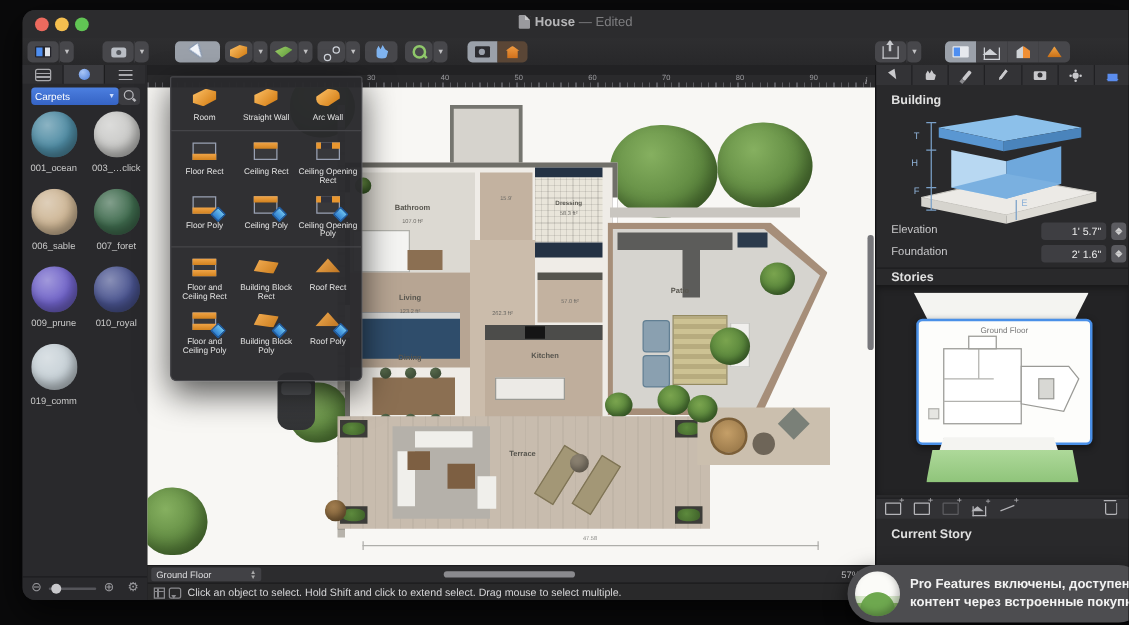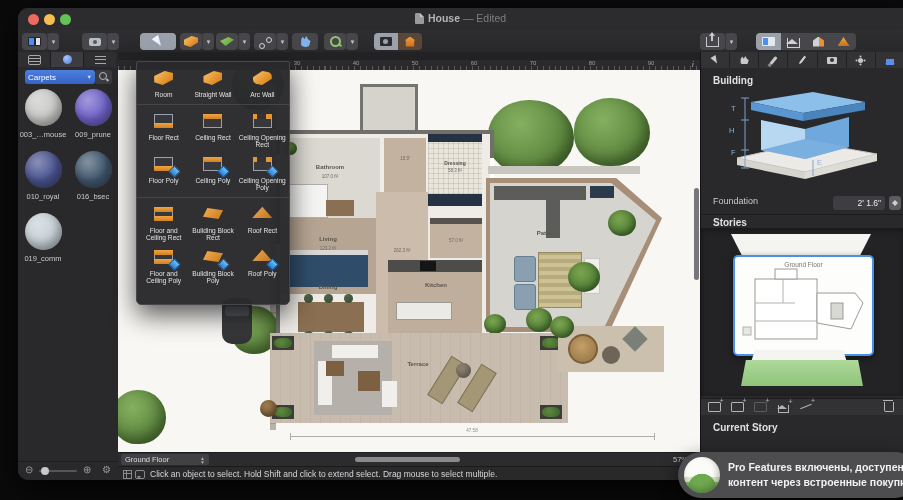--- a/index.html
+++ b/index.html
@@ -284,34 +284,42 @@
       <div id="catbtn">
             <span>Carpets</span>
             <span class="cv">▼</span>
           </div>
       <div id="searchbtn">
             <span class="i-mag"></span>
           </div>
     </div>
     <div id="swgrid">
       <div class="swcell">
+            <span class="sw" style="--c: #4e8ba3;"></span>
+            <span class="swl">001_ocean</span>
+          </div>
+      <div class="swcell">
             <span class="sw" style="--c: #c9c9c7;"></span>
-            <span class="swl">003_…mouse</span>
+            <span class="swl">003_…click</span>
+          </div>
+      <div class="swcell">
+            <span class="sw" style="--c: #cdb594;"></span>
+            <span class="swl">006_sable</span>
+          </div>
+      <div class="swcell">
+            <span class="sw" style="--c: #3f6b4e;"></span>
+            <span class="swl">007_foret</span>
           </div>
       <div class="swcell">
             <span class="sw" style="--c: #6f62c8;"></span>
             <span class="swl">009_prune</span>
           </div>
       <div class="swcell">
             <span class="sw" style="--c: #4a5490;"></span>
             <span class="swl">010_royal</span>
-          </div>
-      <div class="swcell">
-            <span class="sw" style="--c: #41586e;"></span>
-            <span class="swl">016_bsec</span>
           </div>
       <div class="swcell">
             <span class="sw" style="--c: #c6d0d6;"></span>
             <span class="swl">019_comm</span>
           </div>
     </div>
     <div id="sbbottom">
       <span class="g" style="left:7px;">⊖</span>
       <div id="sbslider">
             <span id="sbknob"></span>
@@ -501,20 +509,25 @@
       <line x1="32" y1="34" x2="40" y2="34" stroke="#7aa0c8"></line>
       <line x1="32" y1="64" x2="40" y2="64" stroke="#7aa0c8"></line>
       <line x1="32" y1="82" x2="40" y2="82" stroke="#7aa0c8"></line>
       <line x1="104" y1="74" x2="104" y2="90" stroke="#7aa0c8"></line>
     </svg>
     <span class="dimlbl" style="left:30px;top:52px;">T</span>
     <span class="dimlbl" style="left:28px;top:74px;">H</span>
     <span class="dimlbl" style="left:30px;top:96px;">F</span>
     <span class="dimlbl" style="left:116px;top:106px;">E</span>
 
+    <div class="prow" style="top:126px;">
+      <span>Elevation</span>
+      <span class="vbox">1' 5.7"</span>
+      <span class="stepper"></span>
+    </div>
     <div class="prow" style="top:144px;">
       <span>Foundation</span>
       <span class="vbox">2' 1.6"</span>
       <span class="stepper"></span>
     </div>
     <div class="divl" style="top:162px;"></div>
     <span class="hdr" style="top:165px;">Stories</span>
 
     <div id="stories">
       <div class="scard" style="left:30px;top:6px;width:140px;height:22px;clip-path:polygon(0 0,100% 0,92% 100%,8% 100%);background:#f4f4f1;"></div>

